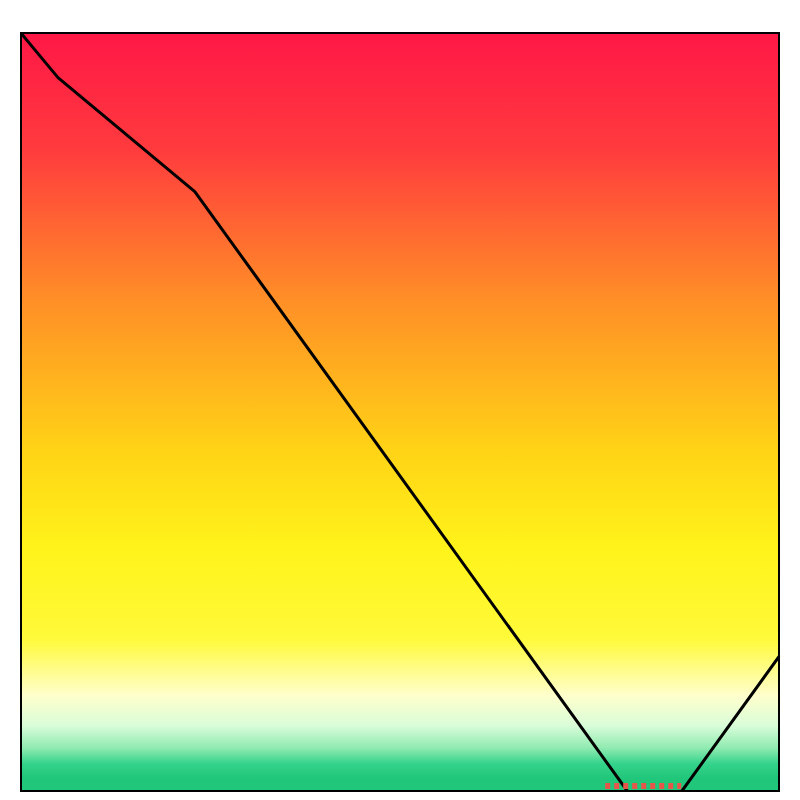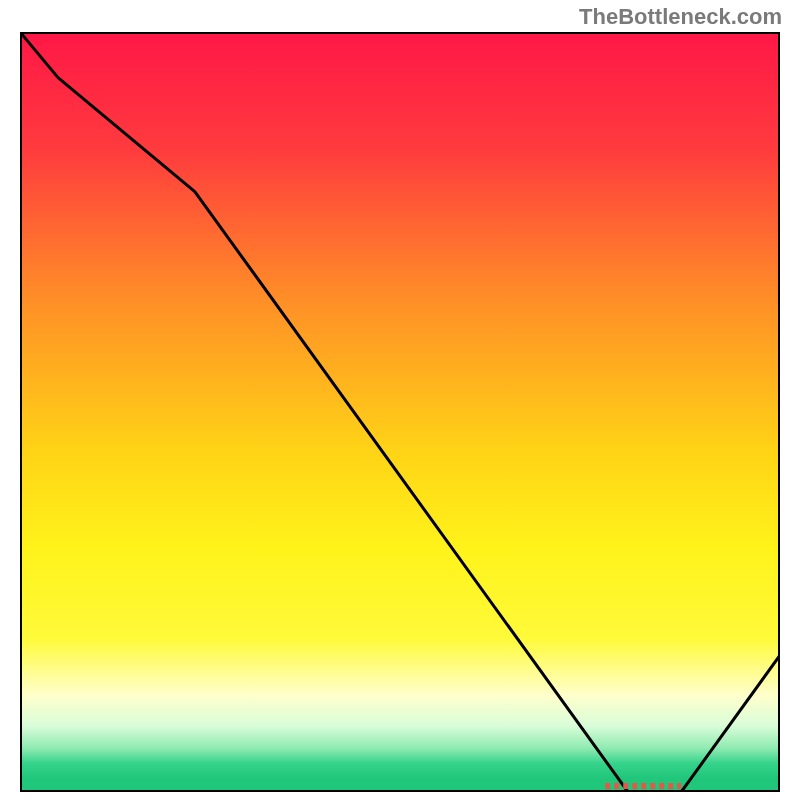--- a/index.html
+++ b/index.html
@@ -35,21 +35,20 @@
   .chart-frame svg {
     width: 100%;
     height: 100%;
     display: block;
   }
 </style>
 </head>
 <body>
 
 <div class="container">
-  <div class="attribution">TheBottleneck.com</div>
   <div class="chart-frame">
     <svg viewBox="0 0 760 760">
       <defs>
         <linearGradient id="bg-grad" x1="0" y1="0" x2="0" y2="1">
             <stop offset="0.00%" stop-color="#ff1846"></stop>
             <stop offset="15.00%" stop-color="#ff3a3e"></stop>
             <stop offset="35.00%" stop-color="#ff8e27"></stop>
             <stop offset="55.00%" stop-color="#ffd316"></stop>
             <stop offset="68.00%" stop-color="#fff31a"></stop>
             <stop offset="80.00%" stop-color="#fffa3a"></stop>

